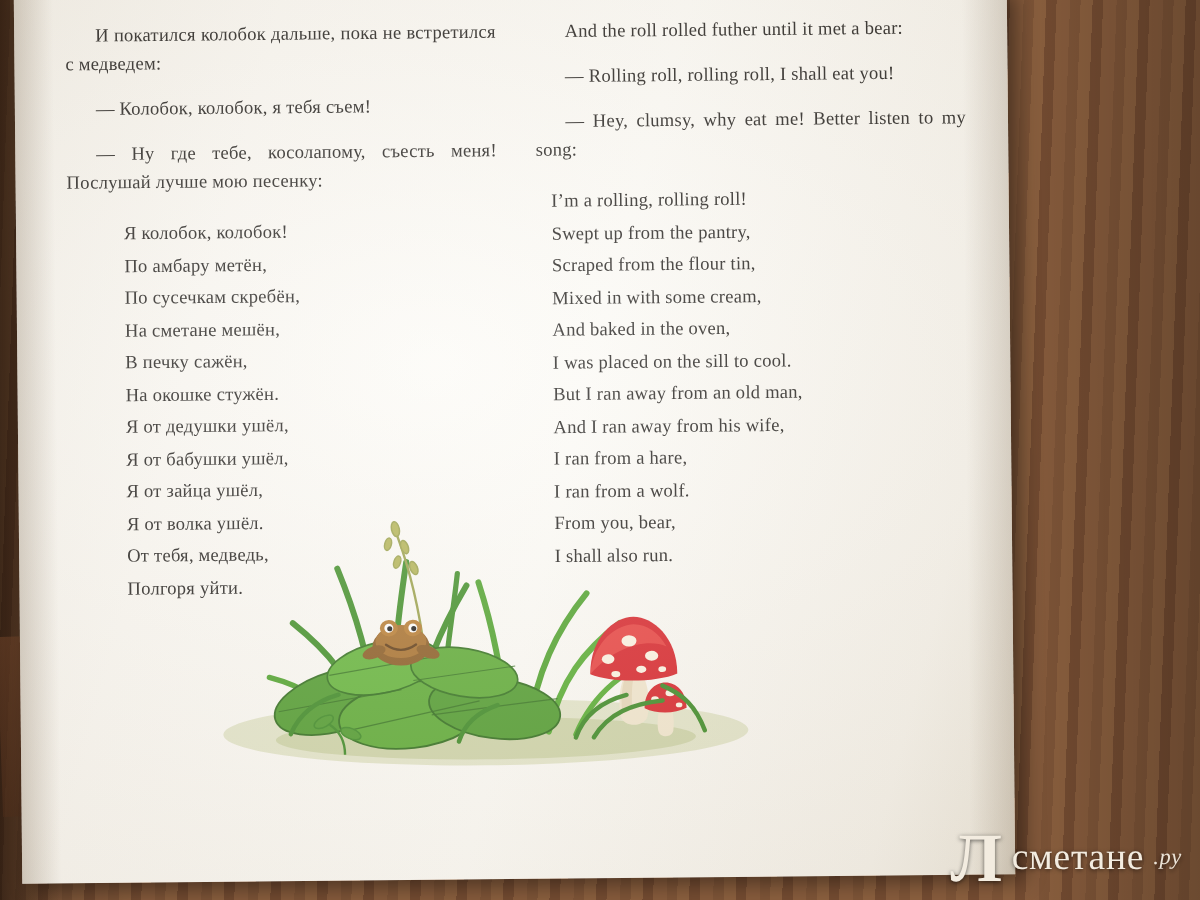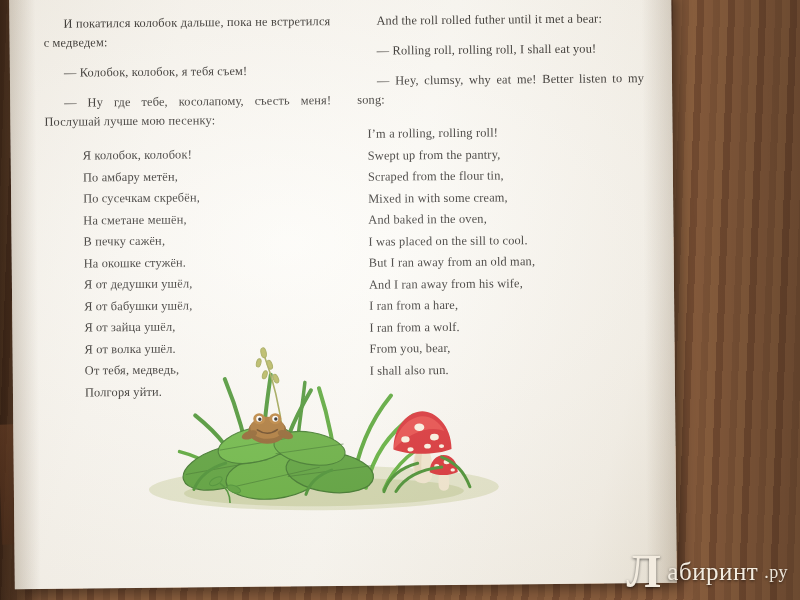--- a/index.html
+++ b/index.html
@@ -126,21 +126,21 @@
     font-size: 25px;
     letter-spacing: .5px;
     text-shadow: 0 1px 3px rgba(0,0,0,.6);
     font-family: "Liberation Serif", serif;
   }
   .wm-L {
     font-size: 46px;
     line-height: 36px;
     font-weight: 700;
   }
-  .wm-ru { font-size: 18px; opacity: .95; }
+  .wm-ru { font-size: 15px; opacity: .95; font-style: italic; }
 </style>
 </head>
 <body>
 
 <div class="desk"></div>
 <div class="desk-shadow-left"></div>
 <div class="desk-edge"></div>
 
 <div class="page">
   <div class="page-gutter"></div>
@@ -291,15 +291,15 @@
         <ellipse cx="100" cy="172" rx="7" ry="3.4" transform="rotate(22 100 172)"></ellipse>
       </g>
     </svg>
   </div>
 
   <div class="page-vignette"></div>
 </div>
 
 <div class="watermark">
   <span class="wm-L">Л</span>
-  <span>абиринт</span>
+  <span>сметане</span>
   <span class="wm-ru">.ру</span>
 </div>
 
 </body></html>

